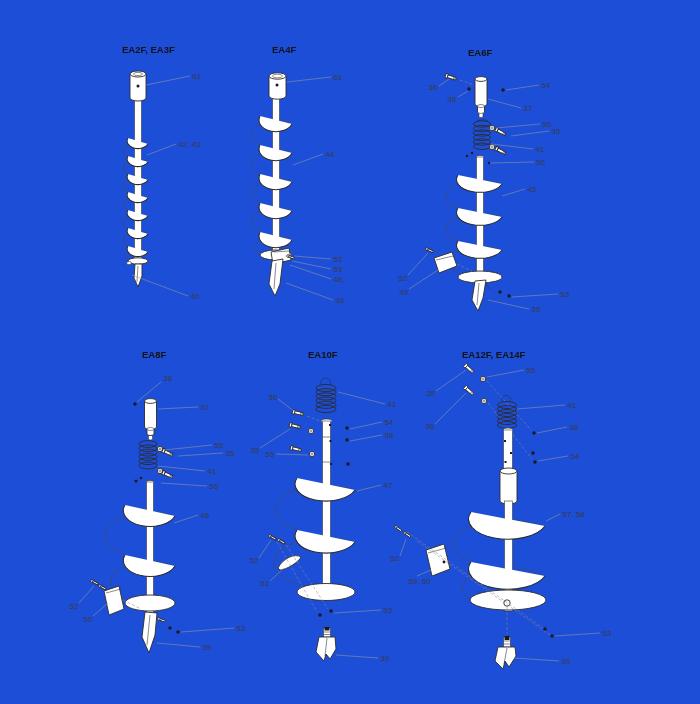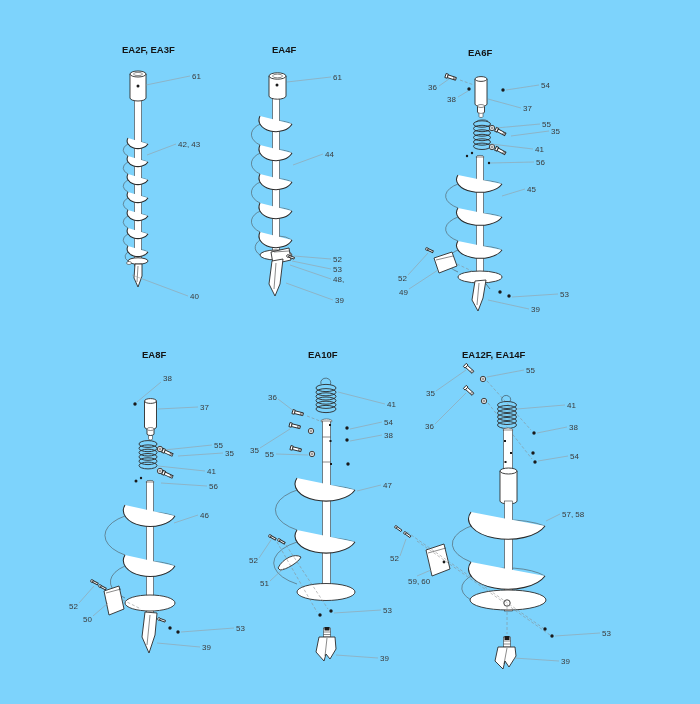--- a/index.html
+++ b/index.html
@@ -1,16 +1,16 @@
 <!DOCTYPE html>
 <html><head>
 <meta charset="utf-8">
 <style>
   html,body{margin:0;padding:0;background:#ffffff;}
-  .page{width:700px;height:704px;background:#7dd3fc;position:relative;overflow:hidden;}
+  .page{width:700px;height:704px;background:#1d4ed8;position:relative;overflow:hidden;}
   svg{display:block;}
   .part{stroke:#2b2b2b;stroke-width:0.9;fill:#ffffff;}
   .nofill{fill:none;}
   .thin{stroke-width:0.55;}
   .front{stroke:#2b2b2b;stroke-width:1.05;fill:#ffffff;}
   .back{stroke:#4a4a4a;stroke-width:0.55;fill:none;}
   .dotf{fill:#1a1a1a;stroke:none;}
   .leader{stroke:#9a9a9a;stroke-width:0.55;fill:none;}
   .dash{stroke:#8a8a8a;stroke-width:0.55;stroke-dasharray:3 2;fill:none;}
   text{font-family:"Liberation Sans", sans-serif;}

